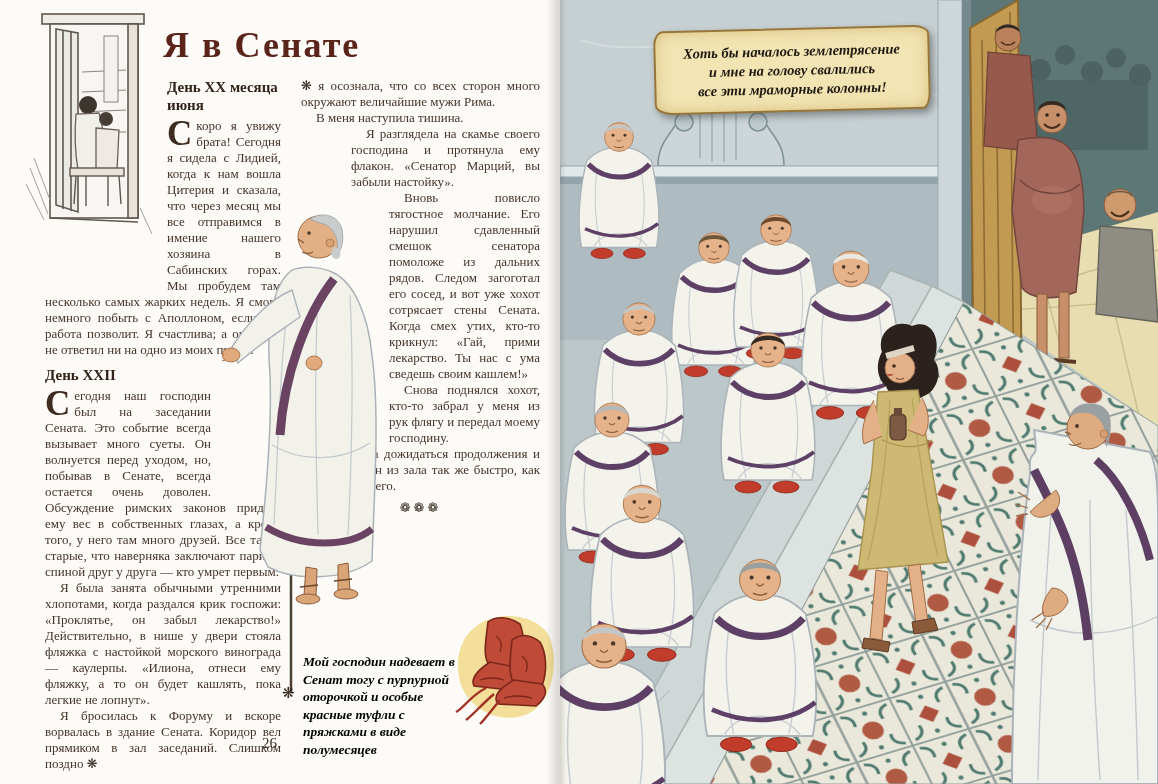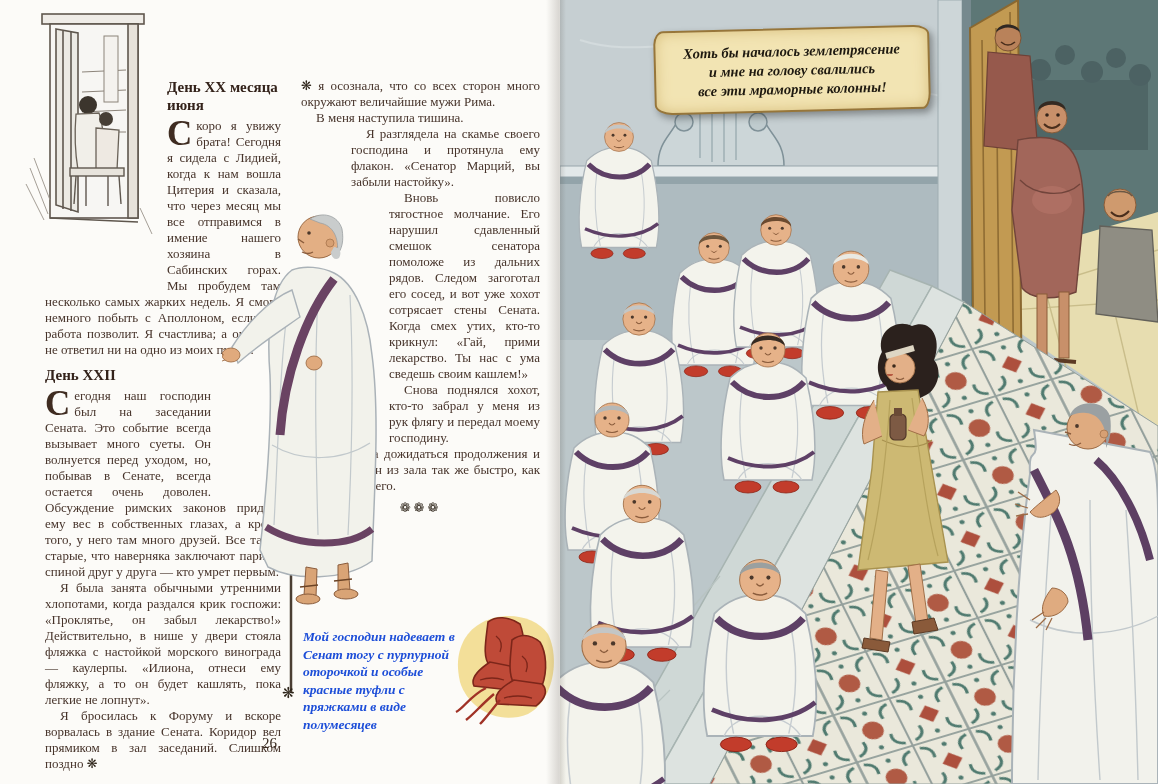--- a/index.html
+++ b/index.html
@@ -27,22 +27,22 @@
   .sp-door{float:left;width:122px;height:208px;}
   .sp-arm{float:right;width:70px;height:112px;}
   .sp-tog1{float:left;width:50px;height:64px;}
   .sp-tog2{float:left;width:88px;height:252px;}
   .orn{font-family:"DejaVu Sans",sans-serif;font-size:13px;color:#2c2318;}
   .orn-row{text-align:center;letter-spacing:3px;margin-top:6px;
            font-family:"DejaVu Sans",sans-serif;font-size:13px;color:#2c2318;}
   .staff-orn{position:absolute;left:282px;top:684px;font-family:"DejaVu Sans",sans-serif;
              font-size:15px;color:#2c2318;}
   .caption{
-    position:absolute;left:303px;top:628px;width:160px;
-    font-size:13.5px;line-height:17.5px;font-style:italic;font-weight:bold;color:#1d4ed8;
+    position:absolute;left:303px;top:653px;width:160px;
+    font-size:13.5px;line-height:17.5px;font-style:italic;font-weight:bold;color:#000000;
   }
   .page-number{position:absolute;left:262px;top:735px;width:46px;text-align:left;
                font-size:15px;color:#3a2c22;}
   .doorway-art{position:absolute;left:20px;top:8px;}
   .senator-art{position:absolute;left:222px;top:195px;}
   .boots-art{position:absolute;left:450px;top:600px;}
   
   .gutter{position:absolute;left:546px;top:0;width:20px;height:784px;
           background:linear-gradient(90deg,rgba(0,0,0,0) 0%,rgba(60,50,40,.18) 65%,rgba(0,0,0,0) 100%);
           pointer-events:none;z-index:5;}
@@ -99,20 +99,21 @@
         <line x1="30" y1="210" x2="118" y2="214"></line>
       </g>
       <g stroke="#9a938a" stroke-width="0.9">
         <line x1="10" y1="160" x2="28" y2="206"></line>
           <line x1="6" y1="176" x2="24" y2="212"></line>
         <line x1="14" y1="150" x2="30" y2="192"></line>
           <line x1="120" y1="200" x2="132" y2="226"></line>
       </g>
     </svg>
 
+    <div class="page-title">Я в Сенате</div>
 
     <div class="col col1">
       <div class="sp-door"></div>
       <h2 class="sec-head">День XX месяца июня</h2>
       <p class="para"><span class="dropcap">С</span><span>коро я увижу брата! Сегодня я сидела с Лидией, когда к нам вошла Цитерия и сказала, что через месяц мы все отправимся в имение нашего хозяина в Сабинских горах. Мы пробудем там несколько самых жарких недель. Я смогу немного побыть с Аполлоном, если его работа позволит. Я счастлива; а он так и не ответил ни на одно из моих писем.</span></p>
       <h2 class="sec-head" style="margin-top:8px;">День XXII</h2>
       <p class="para"><span class="sp-arm"></span><span class="dropcap">С</span><span>егодня наш господин был на заседании Сената. Это событие всегда вызывает много суеты. Он волнуется перед уходом, но, побывав в Сенате, всегда остается очень доволен. Обсуждение римских законов придает ему вес в собственных глазах, а кроме того, у него там много друзей. Все такие старые, что наверняка заключают пари за спиной друг у друга — кто умрет первым.</span></p>
       <p class="para indent"><span>Я была занята обычными утренними хлопотами, когда раздался крик госпожи: «Проклятье, он забыл лекарство!» Действительно, в нише у двери стояла фляжка с настойкой морского винограда — каулерпы. «Илиона, отнеси ему фляжку, а то он будет кашлять, пока легкие не лопнут».</span></p>
       <p class="para indent"><span>Я бросилась к Форуму и вскоре ворвалась в здание Сената. Коридор вел прямиком в зал заседаний. Слишком поздно </span><span class="orn">❋</span></p>
     </div>

